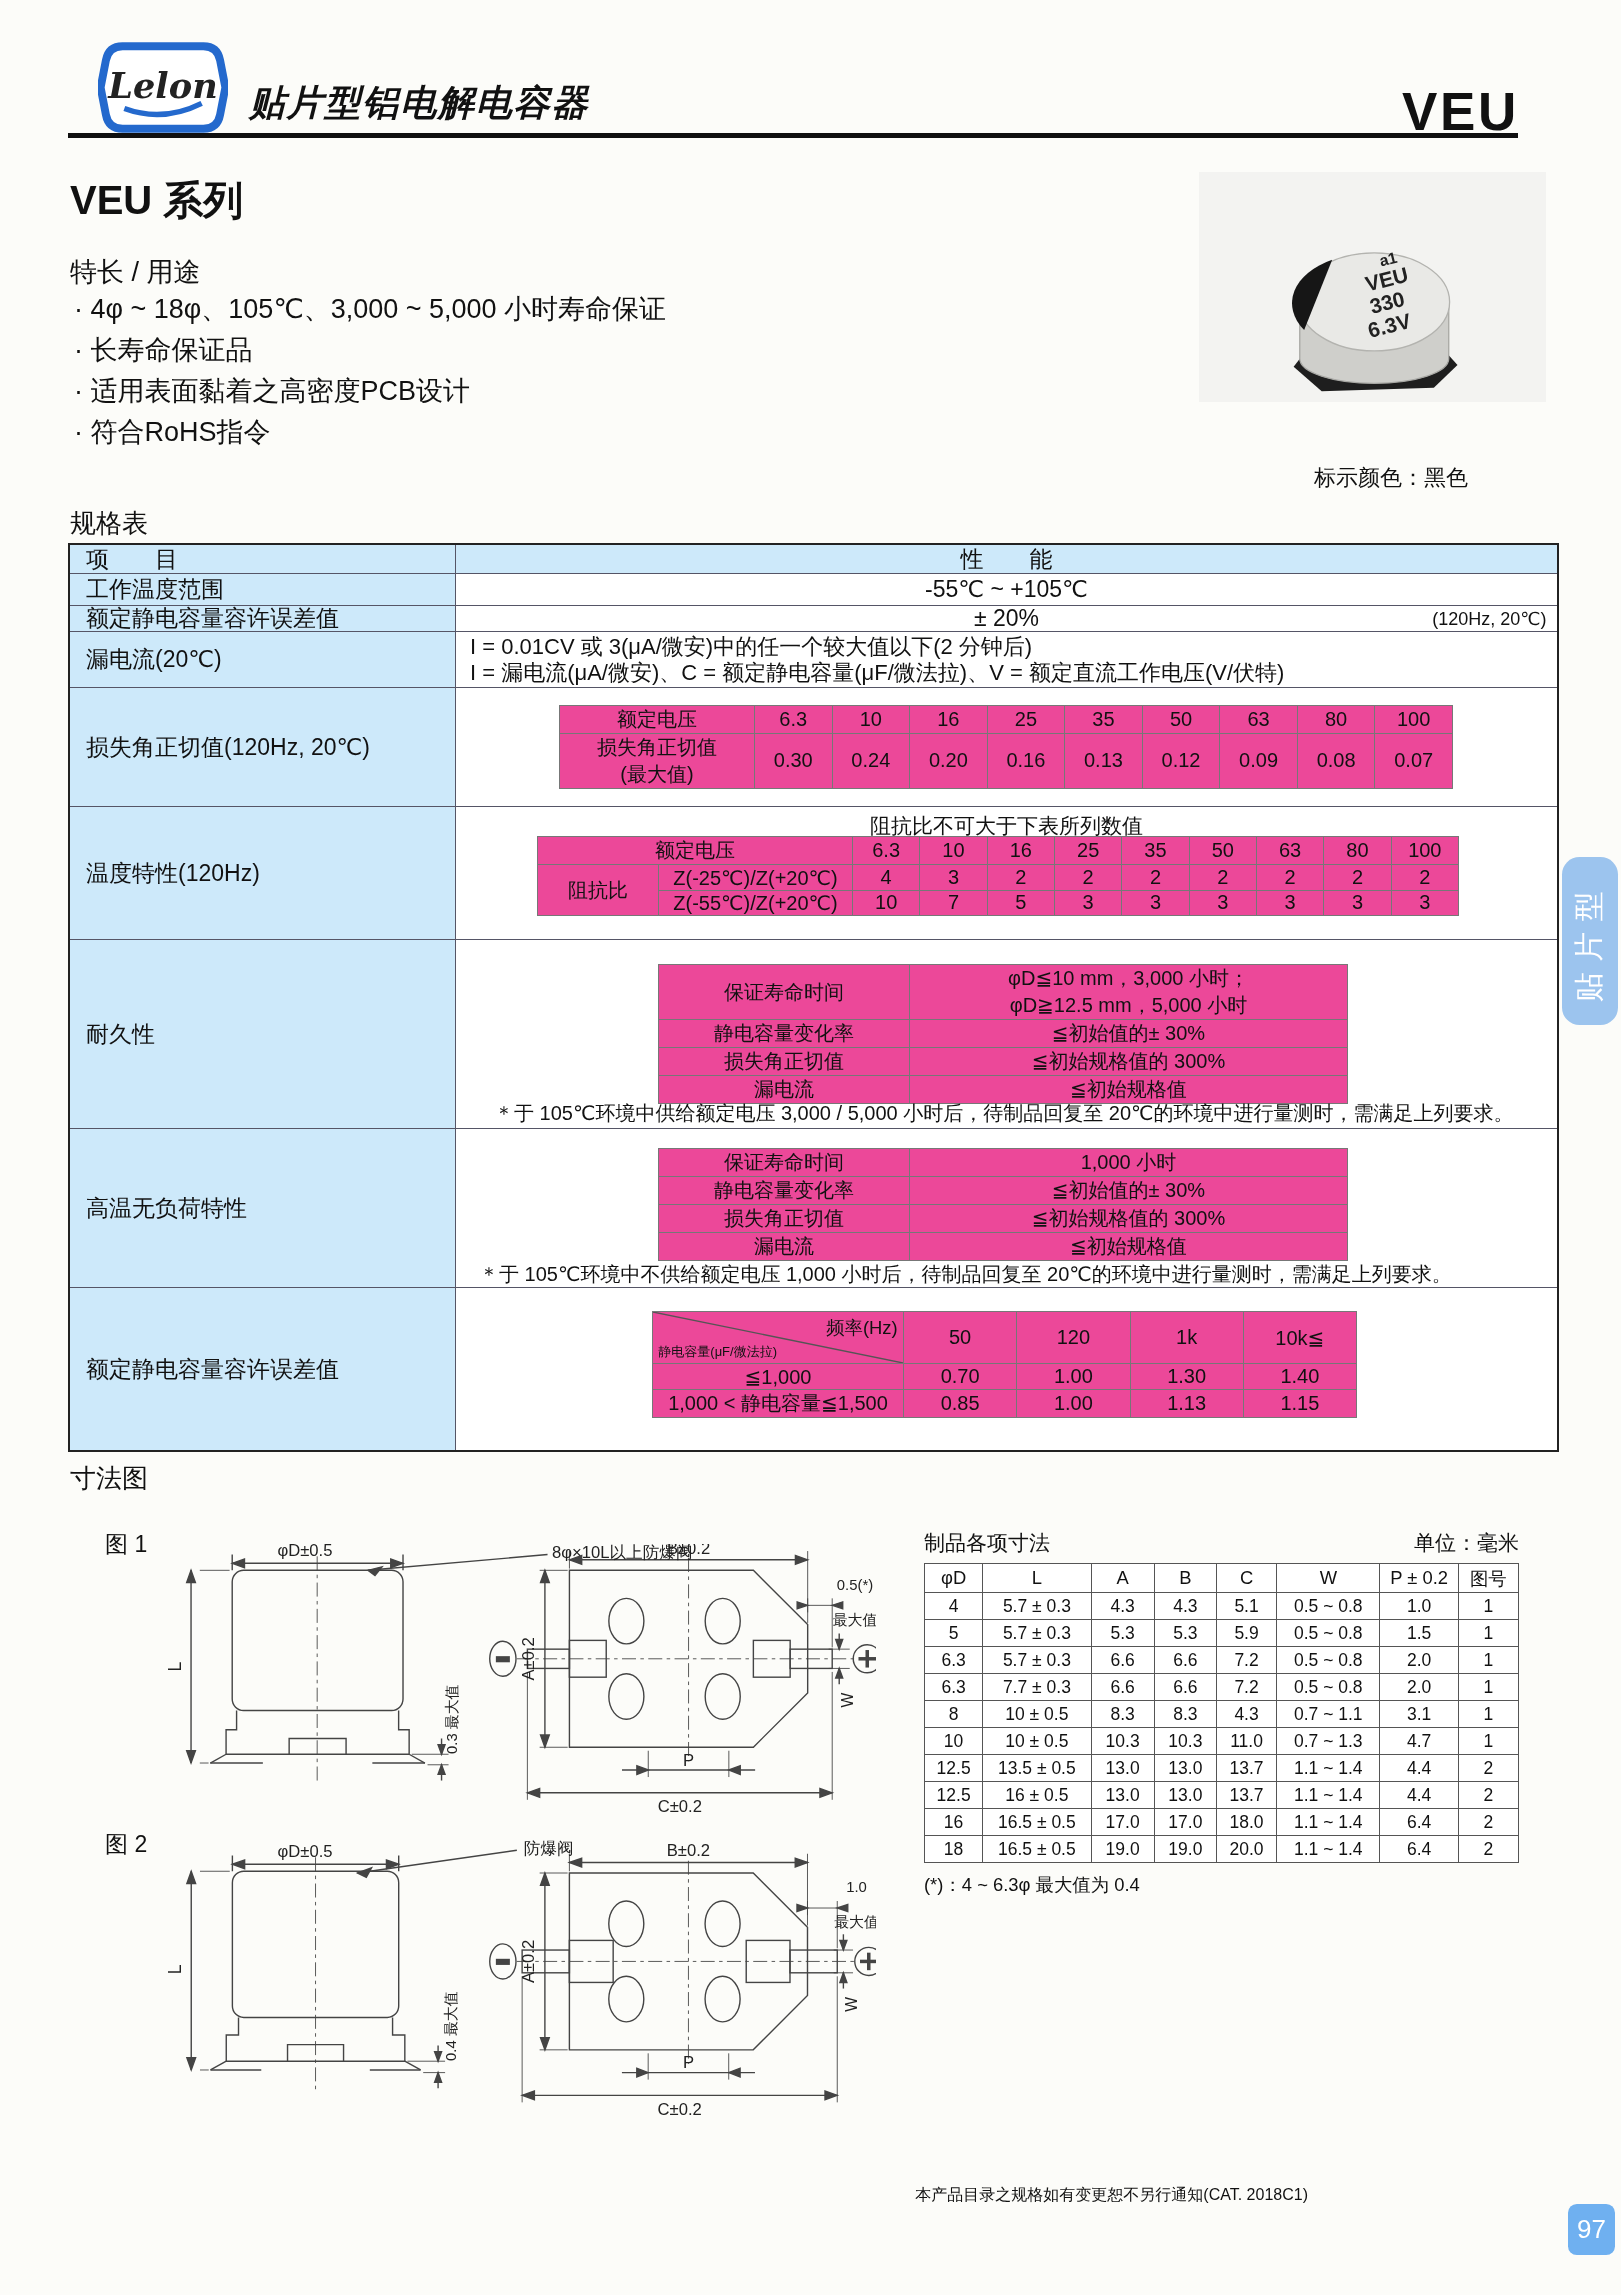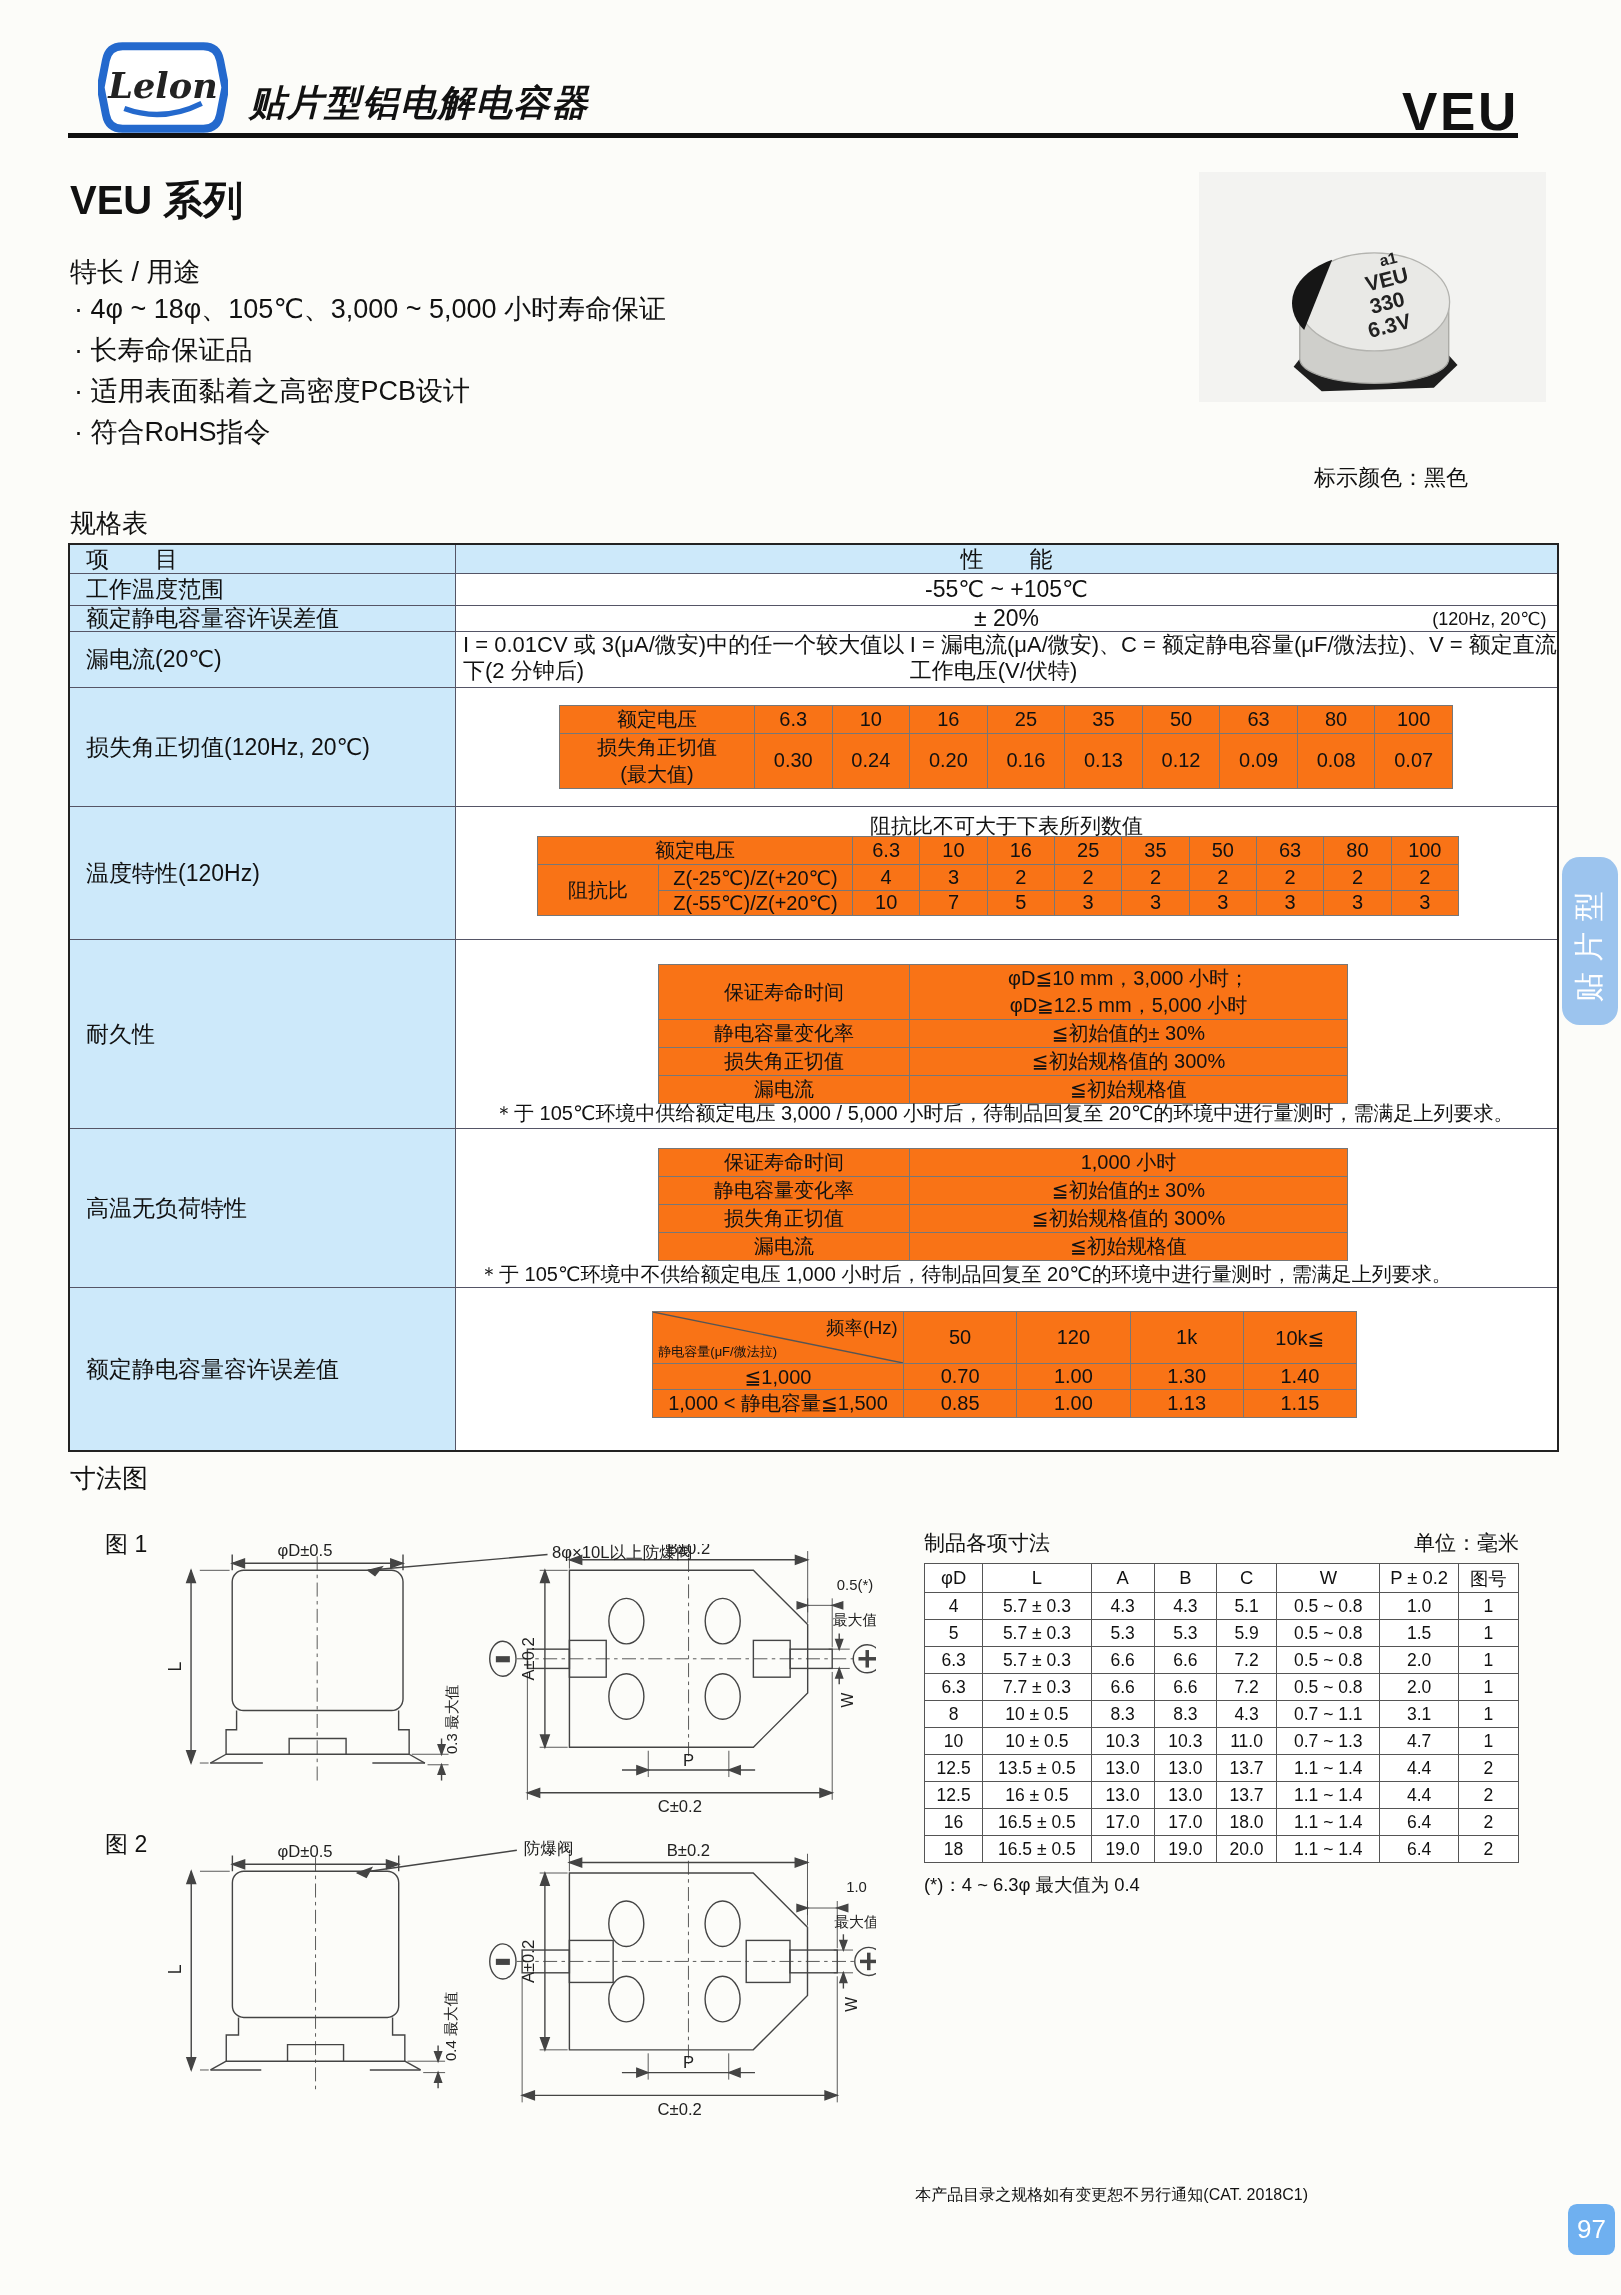--- a/index.html
+++ b/index.html
@@ -23,23 +23,23 @@
 
   
   .spec-heading{position:absolute;left:70px;top:506px;font-size:26px;}
   .spec{position:absolute;left:68px;top:543px;width:1491px;border:2.6px solid #222;background:#fff;box-sizing:border-box;}
   .srow{display:flex;border-top:1.8px solid #556;}
   .srow:first-child{border-top:none;}
   .slabel{width:386px;flex-shrink:0;background:#cde9fa;border-right:1.8px solid #556;display:flex;align-items:center;padding-left:16px;font-size:23px;box-sizing:border-box;}
   .scontent{flex:1;position:relative;font-size:23px;}
   .center-val{display:flex;align-items:center;justify-content:center;height:100%;}
   .cond-right{position:absolute;right:10.5px;top:0;height:100%;display:flex;align-items:center;font-size:18px;}
-  .leak{display:flex;flex-direction:row;justify-content:center;height:100%;padding-left:7px;font-size:22px;line-height:26px;}
-
-  table.inner{border-collapse:collapse;table-layout:fixed;position:absolute;background:#f97316;padding-left:32px;}
+  .leak{display:flex;flex-direction:column;justify-content:center;height:100%;padding-left:14px;font-size:22px;line-height:26px;}
+
+  table.inner{border-collapse:collapse;table-layout:fixed;position:absolute;background:#ec4899;padding-left:32px;}
   table.inner td,table.inner th{border:1.8px solid #777;font-size:20px;text-align:center;padding:0;font-weight:normal;vertical-align:middle;}
   table.inner{border:1.8px solid #555;}
   .note-line{position:absolute;left:0;right:0;top:4.4px;text-align:center;font-size:21px;}
   .foot-note{position:absolute;font-size:20px;white-space:nowrap;}
 
   .diag-cell{position:relative;height:51px;}
   .diag-cell svg{position:absolute;left:0;top:0;width:100%;height:100%;}
   .diag-freq{position:absolute;right:5.3px;top:2.6px;font-size:18.4px;}
   .diag-cap{position:absolute;left:5.3px;bottom:2.6px;font-size:13px;}
 

